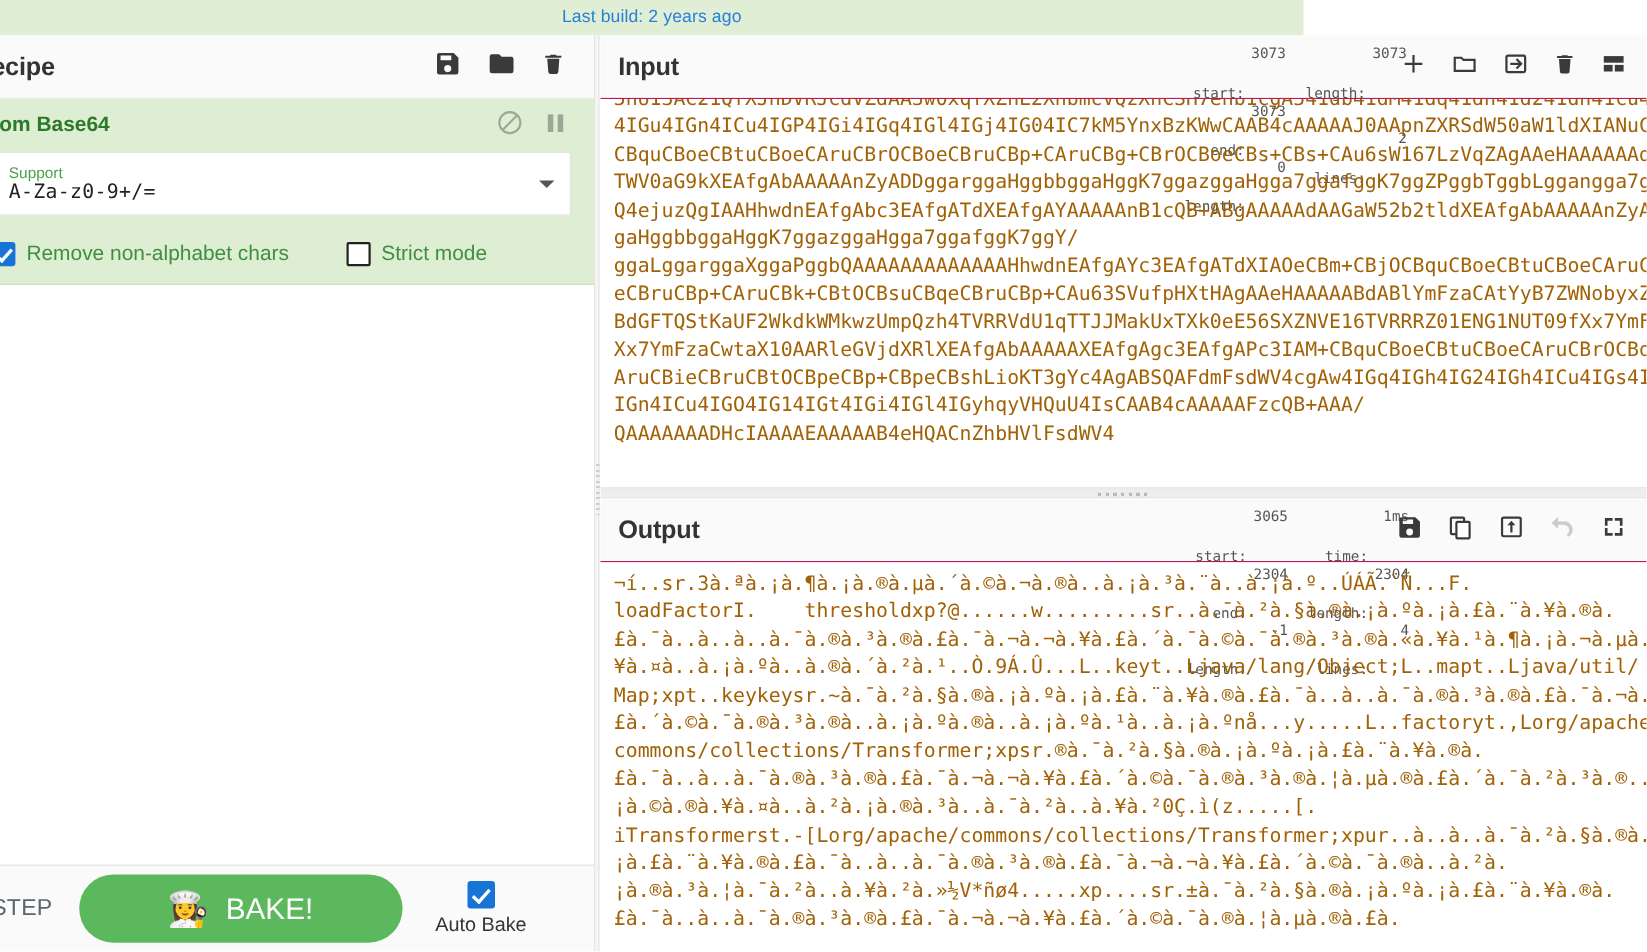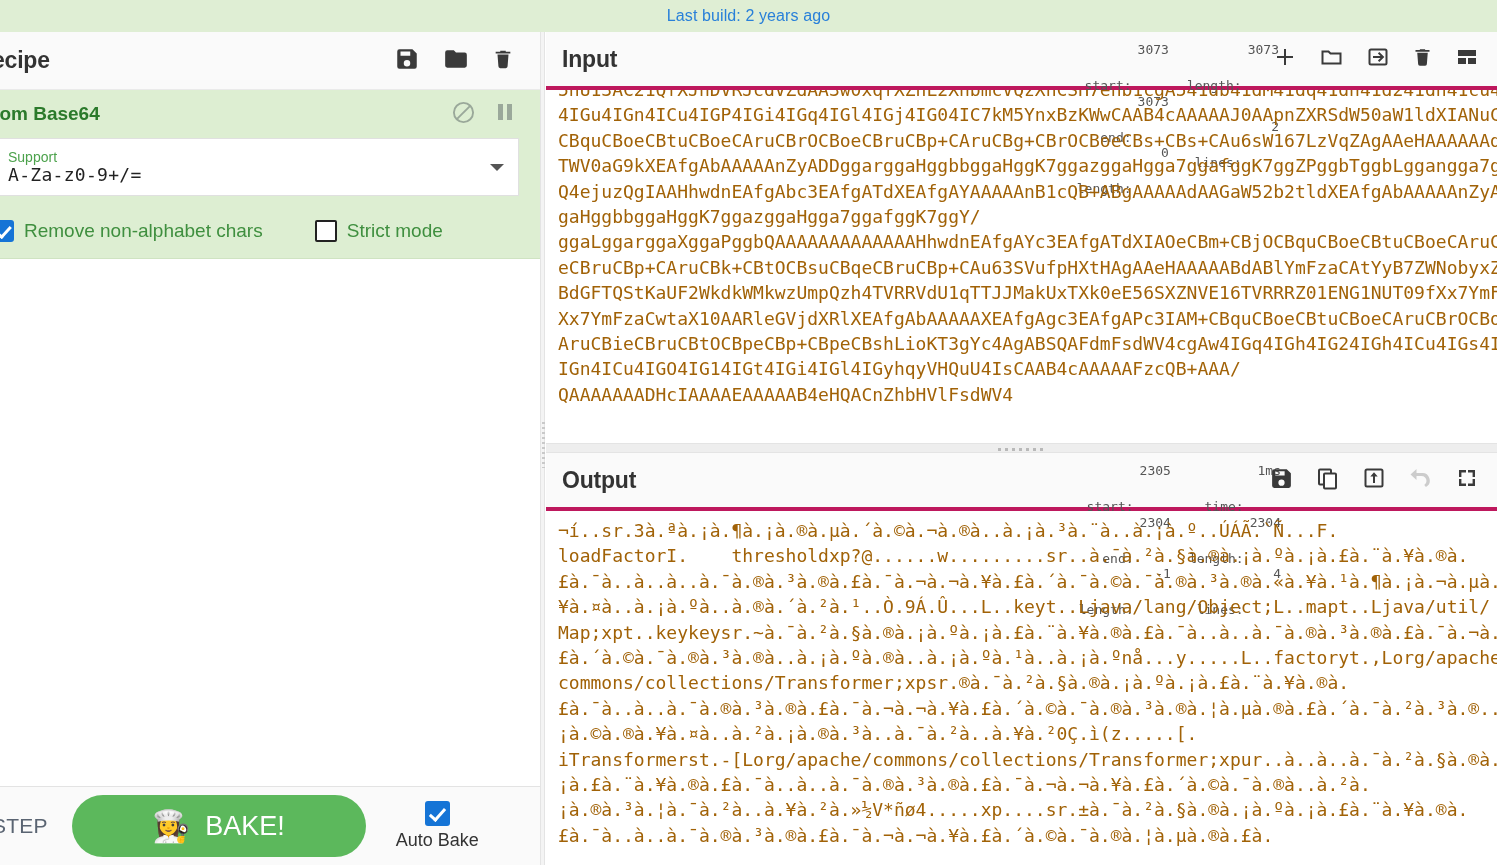--- a/index.html
+++ b/index.html
@@ -6,21 +6,21 @@
   html, body {
     width: 1497px; height: 865px;
     overflow: hidden;
     font-family: "Liberation Sans", sans-serif;
     background: #fff;
   }
   #app { position: relative; width: 1497px; height: 865px; }
 
   
   .banner {
-    position: absolute; left: 0; top: 0; width: 1497px; height: 32px;
+    position: absolute; left: 0; top: 0; width: 1185px; height: 32px;
     background: #dfeed4;
     display: flex; align-items: center; justify-content: center;
     font-size: 16px;
   }
   .banner-build {
     color: #2980d9; font-size: 16px; letter-spacing: .1px;
   }
   .banner-right {
     position: absolute; right: 12px; top: 0; height: 32px;
     display: flex; align-items: center; gap: 9px;
@@ -137,21 +137,21 @@
     display: flex; flex-direction: column; align-items: center;
     margin-left: 30px; cursor: pointer;
   }
   .autobake .cb-on { width: 25px; height: 25px; }
   .autobake .cb-on::after { left: 8px; top: 4px; width: 6px; height: 13px; }
   .autobake .ab-label { font-size: 18px; color: #333; margin-top: 4px; }
 
   
   .io-head {
     position: relative; height: 58px; background: #fafafa;
-    border-bottom: 4px solid #be185d;
+    border-bottom: 1px solid #be185d;
     display: flex; align-items: center;
   }
   .io-head .panel-title { margin-left: 16px; }
   .io-stats {
     position: absolute; display: flex; gap: 18px;
     font-family: "DejaVu Sans Mono", monospace;
     font-size: 13px; color: #555; line-height: 15.5px;
   }
   .stat-col { display: grid; grid-template-columns: auto auto; gap: 0 6px; }
   .stat-col .k { text-align: right; margin-top: 36px; }
@@ -341,21 +341,21 @@
 
     <div class="splitter-h">
       <div class="grip"></div>
     </div>
 
     <div class="io-head">
       <span class="panel-title">Output</span>
       <div class="io-stats" id="output-stats">
         <div class="stat-col">
           <span class="k">start:</span>
-          <span class="v">2305</span>
+          <span class="v">3065</span>
           <span class="k">end:</span>
           <span class="v">2304</span>
           <span class="k">length:</span>
           <span class="v">-1</span>
         </div>
         <div class="stat-col">
           <span class="k">time:</span>
           <span class="v">1ms</span>
           <span class="k">length:</span>
           <span class="v">2304</span>

